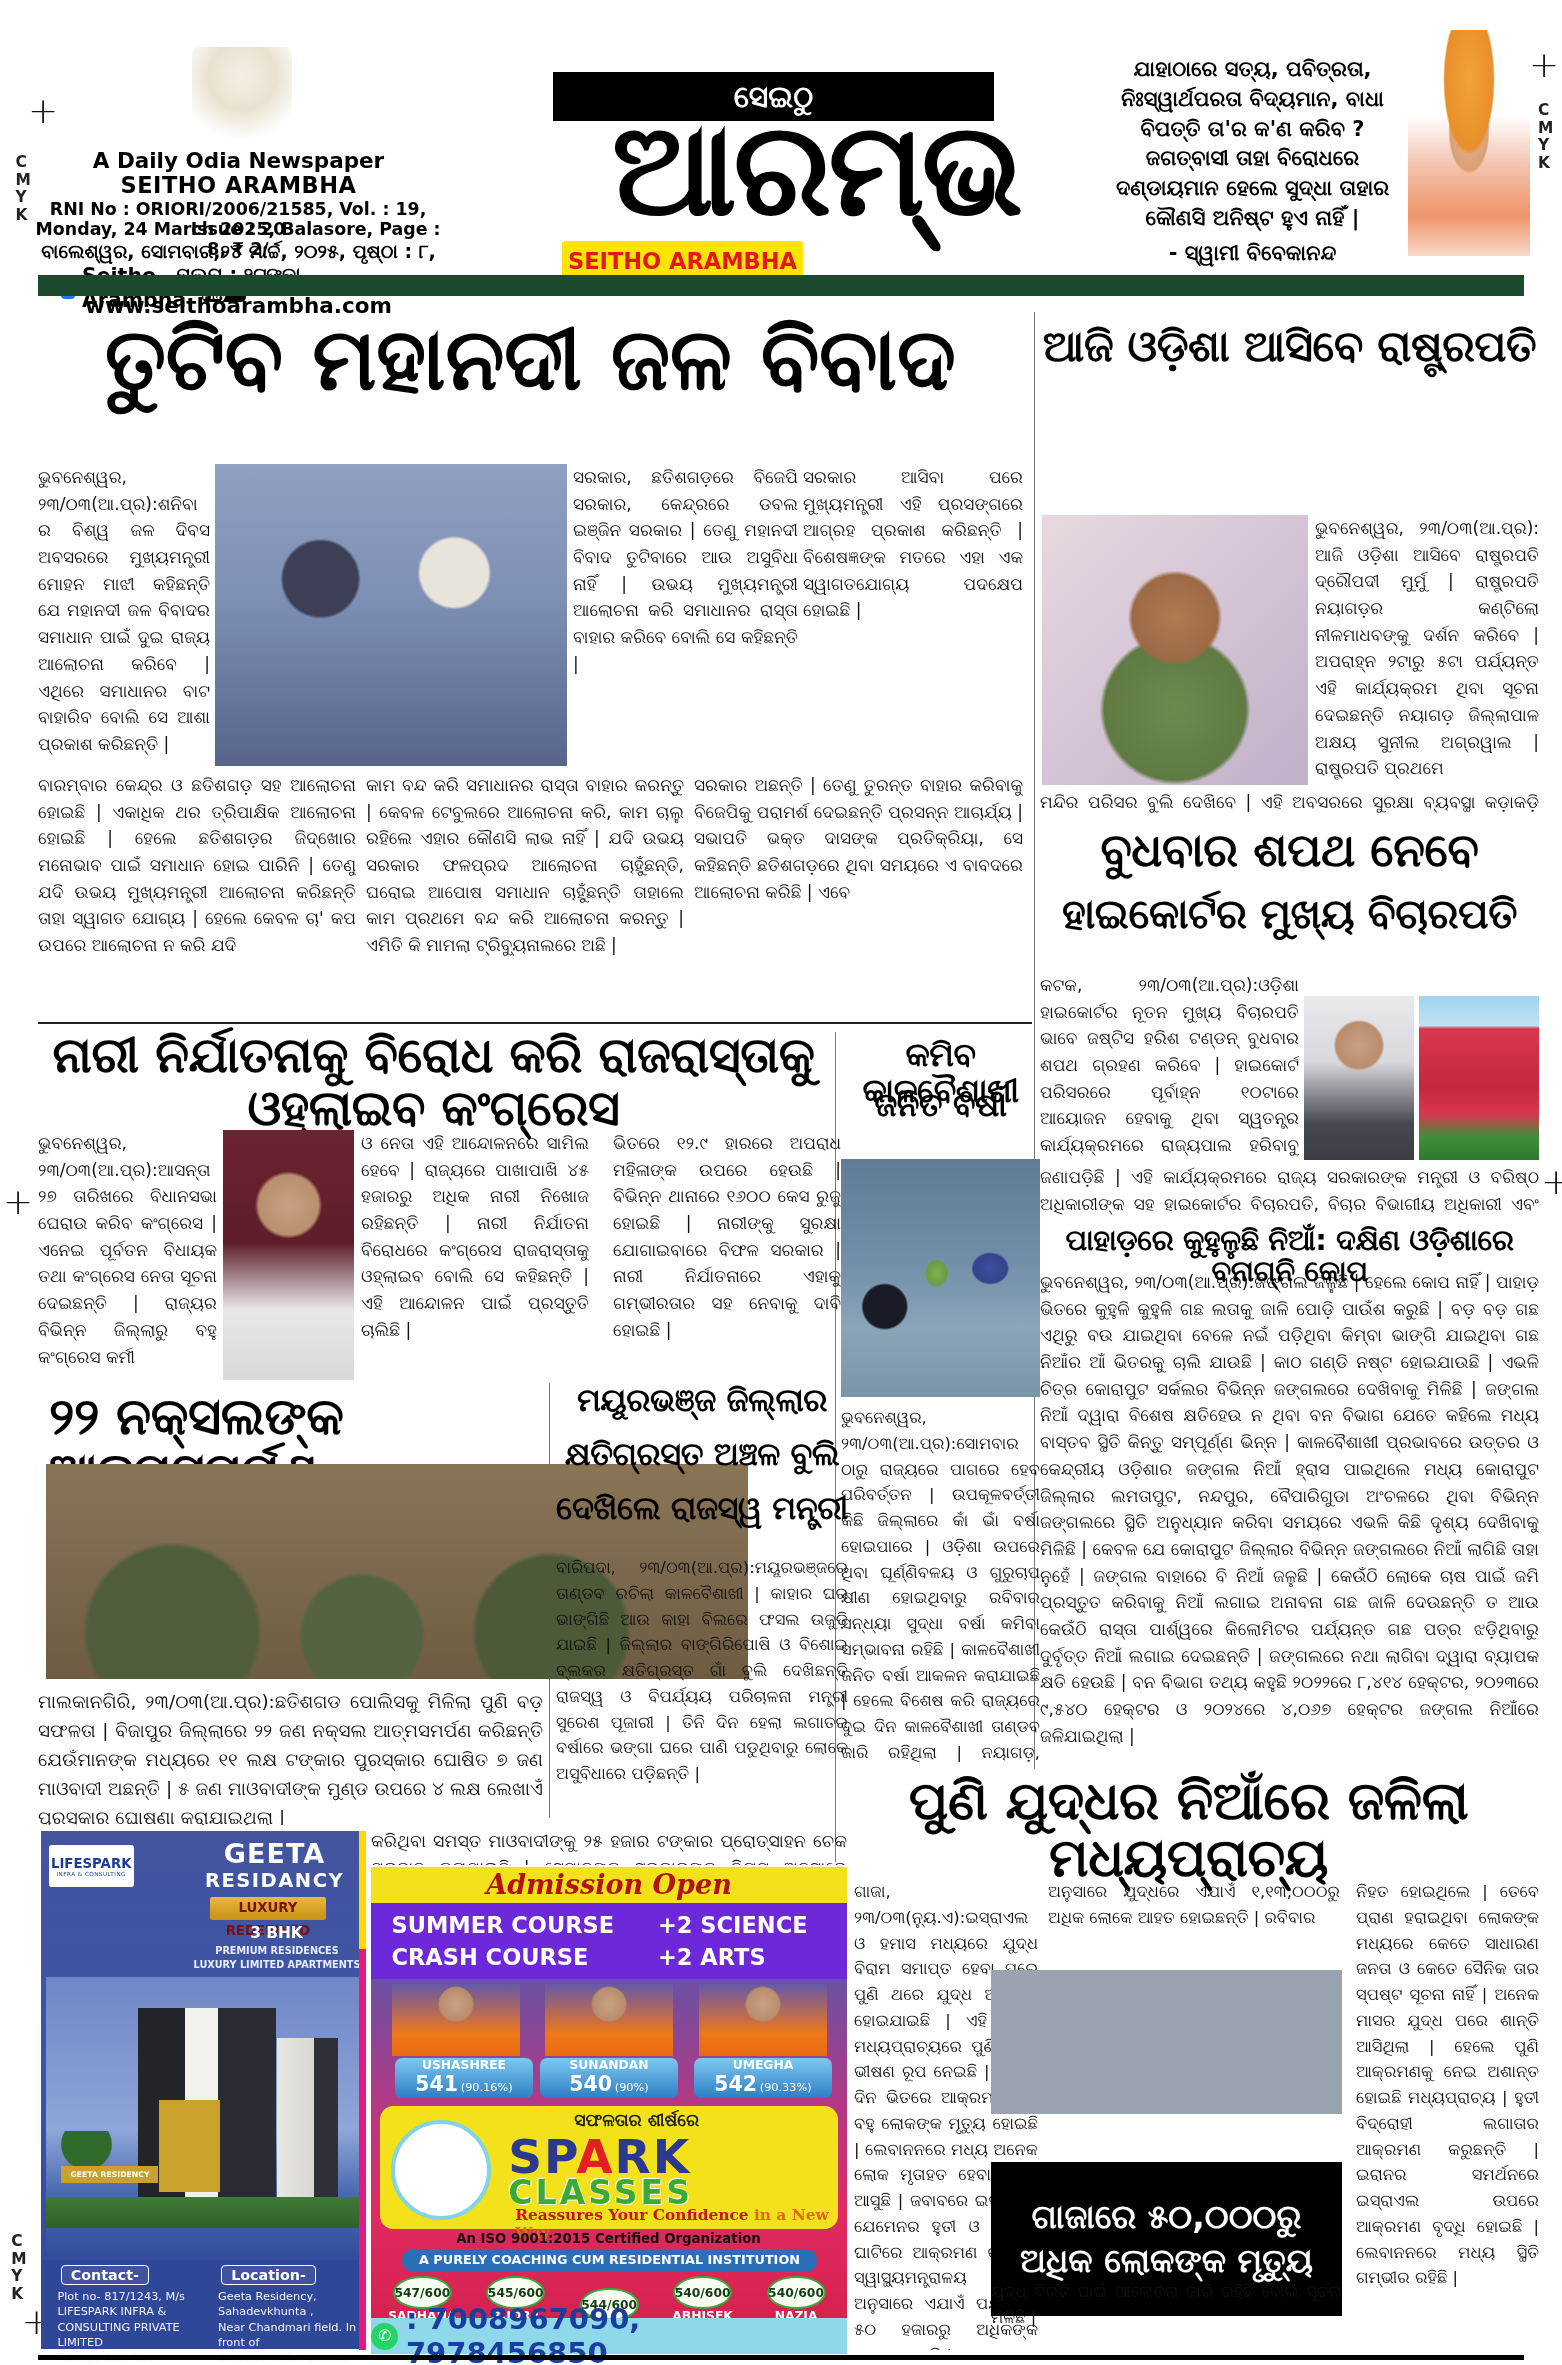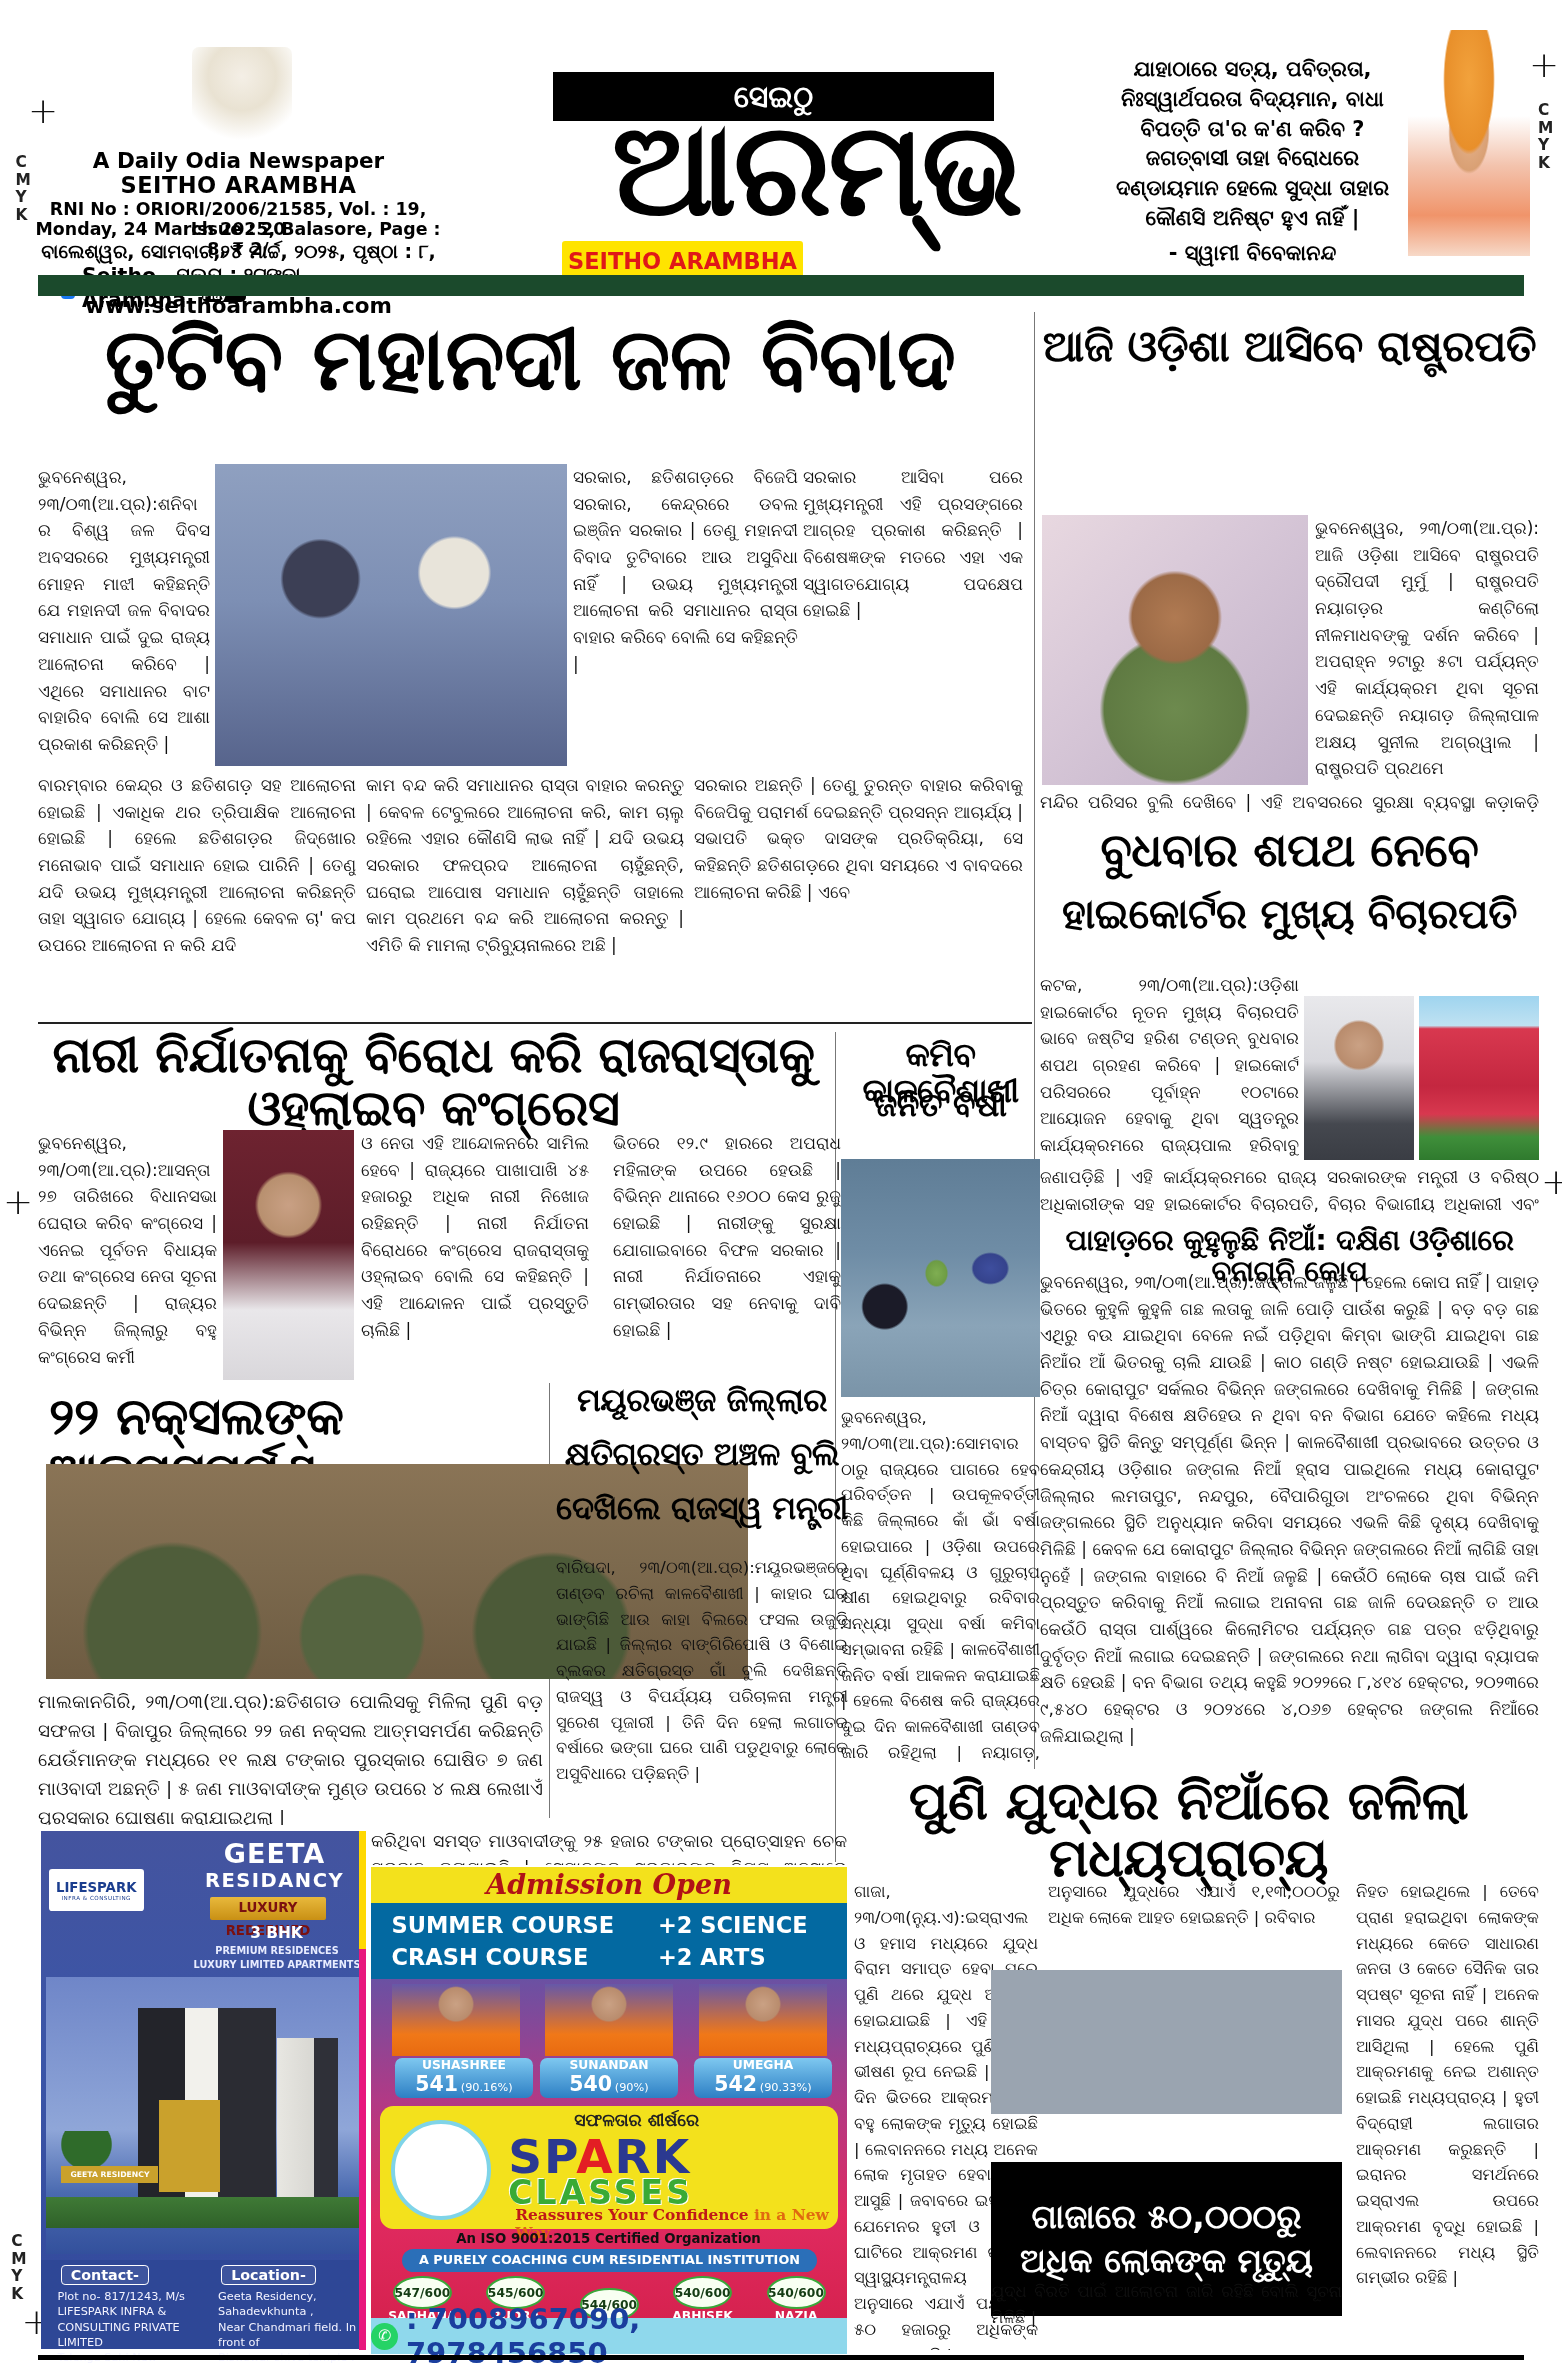--- a/index.html
+++ b/index.html
@@ -174,22 +174,22 @@
                   linear-gradient(180deg,#d9a13c 0%,#e0b257 30%,#6a7086 60%,#8folder 60%,#9aa0b4 100%),
                   linear-gradient(180deg,#d9a13c 0%,#e0b257 30%,#7a8096 60%,#9aa0b4 100%);"></div>
   <div class="abs blackbox" style="left:991px;top:2118px;width:351px;height:154px;display:flex;flex-direction:column;align-items:center;justify-content:center;gap:4.1px;">
     <div style="font-size:33px;">ଗାଜାରେ ୫୦,୦୦୦ରୁ</div>
     <div style="font-size:33px;">ଅଧିକ ଲୋକଙ୍କ ମୃତ୍ୟୁ</div>
   </div>
   <div class="abs body-text" style="left:991px;top:2279px;width:351px;height:71px;font-size:16.4px;">ଯୁଦ୍ଧ ବିରତି ପାଇଁ ଆଲୋଚନା ଜାରି ରହିଛି ବୋଲି ସୂଚନା ମିଳିଛି |</div>
   <div class="abs body-text" style="left:1356px;top:1879px;width:183px;height:471px;font-size:16.4px;">ନିହତ ହୋଇଥିଲେ | ତେବେ ପ୍ରାଣ ହରାଇଥିବା ଲୋକଙ୍କ ମଧ୍ୟରେ କେତେ ସାଧାରଣ ଜନତା ଓ କେତେ ସୈନିକ ତାର ସ୍ପଷ୍ଟ ସୂଚନା ନାହିଁ | ଅନେକ ମାସର ଯୁଦ୍ଧ ପରେ ଶାନ୍ତି ଆସିଥିଲା | ହେଲେ ପୁଣି ଆକ୍ରମଣକୁ ନେଇ ଅଶାନ୍ତ ହୋଇଛି ମଧ୍ୟପ୍ରାଚ୍ୟ | ହୁତୀ ବିଦ୍ରୋହୀ ଲଗାତାର ଆକ୍ରମଣ କରୁଛନ୍ତି | ଇରାନର ସମର୍ଥନରେ ଇସ୍ରାଏଲ ଉପରେ ଆକ୍ରମଣ ବୃଦ୍ଧି ହୋଇଛି | ଲେବାନନରେ ମଧ୍ୟ ସ୍ଥିତି ଗମ୍ଭୀର ରହିଛି |</div>
 
   <div class="abs ad-geeta" style="left:41px;top:1831px;width:325px;height:518px;">
-    <div class="abs" style="left:7.7px;top:14.3px;width:95px;height:42px;background:#fff;border-radius:3.1px;
-         display:flex;flex-direction:column;align-items:center;justify-content:center;margin-top:24px;">
+    <div class="abs" style="left:7.7px;top:14.3px;width:85px;height:42px;background:#fff;border-radius:3.1px;
+         display:flex;flex-direction:column;align-items:center;justify-content:center;">
       <span style="color:#1b3e8f;font-weight:bold;font-size:13.3px;">LIFESPARK</span>
       <span style="color:#1b3e8f;font-size:5.6px;letter-spacing:0.5px;">INFRA &amp; CONSULTING</span>
     </div>
     <div class="abs ctr" style="left:149px;top:7.2px;width:169px;color:#fff;font-weight:bold;font-size:27px;letter-spacing:1px;">GEETA</div>
     <div class="abs ctr" style="left:149px;top:38px;width:169px;color:#fff;font-weight:bold;font-size:19.5px;letter-spacing:1.5px;">RESIDANCY</div>
     <div class="abs ctr" style="left:169px;top:66px;width:116px;height:22.5px;background:linear-gradient(180deg,#e8b93c,#c99014);
          color:#7a1010;font-weight:bold;font-size:13.3px;line-height:22.5px;border-radius:2px;">LUXURY REDEFINED</div>
     <div class="abs ctr" style="left:169px;top:93px;width:133px;color:#fff;font-weight:bold;font-size:15.4px;">3 BHK</div>
     <div class="abs ctr" style="left:149px;top:114px;width:174px;color:#e8ecff;font-weight:bold;font-size:9.7px;">PREMIUM RESIDENCES</div>
     <div class="abs ctr" style="left:149px;top:128px;width:174px;color:#e8ecff;font-weight:bold;font-size:9.7px;">LUXURY LIMITED APARTMENTS</div>
@@ -217,21 +217,21 @@
 Biswswar shiva temple .
 Google Location</div>
     </div>
     <div class="abs" style="right:0;top:0;width:7.2px;height:118px;background:#ffd800;"></div>
     <div class="abs" style="right:0;top:118px;width:7.2px;height:401px;background:#e8177d;"></div>
   </div>
 
   <div class="abs" style="left:371px;top:1867px;width:476px;height:487px;">
     <div class="abs ctr" style="left:0;top:0;width:476px;height:36px;background:#f3e11c;color:#b01216;
          font-size:27px;font-weight:bold;font-style:italic;line-height:36px;font-family:'DejaVu Serif',serif;">Admission Open</div>
-    <div class="abs" style="left:0;top:36px;width:476px;height:76px;background:#0369a1;">
+    <div class="abs" style="left:0;top:36px;width:476px;height:76px;background:#6d28d9;">
       <div class="abs" style="left:20.5px;top:9.2px;color:#fff;font-weight:bold;font-size:22.5px;">SUMMER COURSE</div>
       <div class="abs" style="left:20.5px;top:41px;color:#fff;font-weight:bold;font-size:22.5px;">CRASH COURSE</div>
       <div class="abs" style="left:287px;top:9.2px;color:#fff;font-weight:bold;font-size:22.5px;">+2 SCIENCE</div>
       <div class="abs" style="left:287px;top:41px;color:#fff;font-weight:bold;font-size:22.5px;">+2 ARTS</div>
     </div>
     <div class="abs spark-pink" style="left:0;top:112px;width:476px;height:339px;">
 
       <div class="abs photo" style="left:20.5px;top:5.1px;width:128px;height:72px;background:radial-gradient(circle at 50% 28%,#caa184 0%,#b98c6d 20%,transparent 22%),linear-gradient(180deg,#6658a8 0%,#f07818 70%,#e86a10 100%);"></div>
       <div class="abs photo" style="left:174px;top:5.1px;width:128px;height:72px;background:radial-gradient(circle at 50% 28%,#caa184 0%,#b98c6d 20%,transparent 22%),linear-gradient(180deg,#6658a8 0%,#f07818 70%,#e86a10 100%);"></div>
       <div class="abs photo" style="left:328px;top:5.1px;width:128px;height:72px;background:radial-gradient(circle at 50% 28%,#caa184 0%,#b98c6d 20%,transparent 22%),linear-gradient(180deg,#6658a8 0%,#f07818 70%,#e86a10 100%);"></div>

